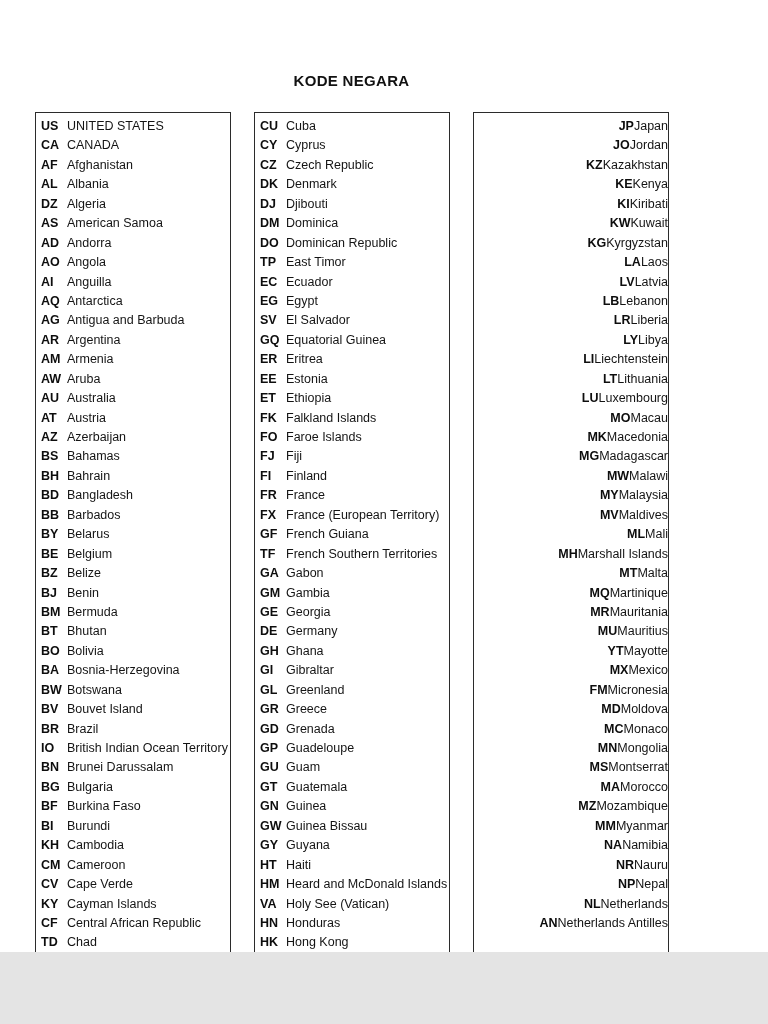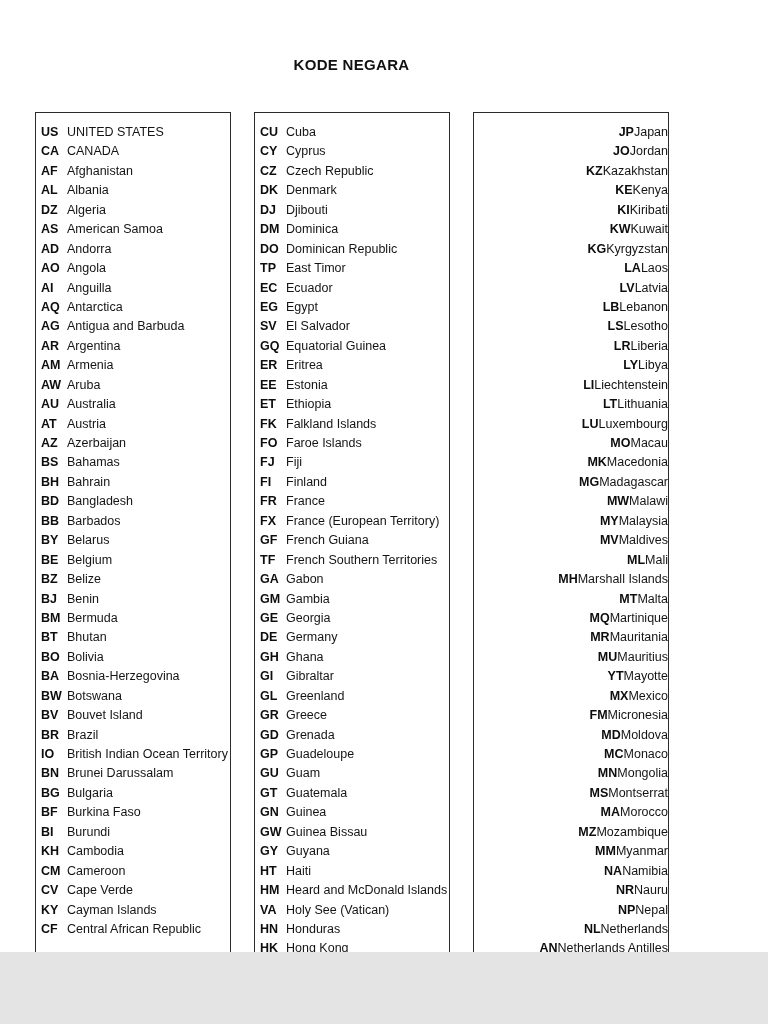--- a/index.html
+++ b/index.html
@@ -12,39 +12,39 @@
   .page {
     width: 768px;
     height: 952px;
     background: #ffffff;
     position: relative;
     overflow: hidden;
   }
   .title {
     margin-left: 35px;
     width: 633px;
-    padding-top: 56px;
+    padding-top: 72px;
     text-align: center;
     font-size: 15px;
     font-weight: 700;
     color: #111111;
     letter-spacing: 0.3px;
   }
   .columns {
     position: absolute;
     left: 35px;
     top: 112px;
     display: flex;
   }
   .col {
     width: 196px;
     height: 845px;
     border: 1px solid #2b2b2b;
     margin-right: 23px;
-    padding-top: 10px;
+    padding-top: 4px;
     overflow: hidden;
     background: #ffffff;
   }
   .col:last-child { margin-right: 0; text-align: right; }
   .row {
     height: 19.45px;
     line-height: 19.45px;
     white-space: nowrap;
     font-size: 12.5px;
     color: #141414;
@@ -103,20 +103,21 @@
         <div class="row"><span class="code">IO</span><span class="name">British Indian Ocean Territory</span></div>
         <div class="row"><span class="code">BN</span><span class="name">Brunei Darussalam</span></div>
         <div class="row"><span class="code">BG</span><span class="name">Bulgaria</span></div>
         <div class="row"><span class="code">BF</span><span class="name">Burkina Faso</span></div>
         <div class="row"><span class="code">BI</span><span class="name">Burundi</span></div>
         <div class="row"><span class="code">KH</span><span class="name">Cambodia</span></div>
         <div class="row"><span class="code">CM</span><span class="name">Cameroon</span></div>
         <div class="row"><span class="code">CV</span><span class="name">Cape Verde</span></div>
         <div class="row"><span class="code">KY</span><span class="name">Cayman Islands</span></div>
         <div class="row"><span class="code">CF</span><span class="name">Central African Republic</span></div>
+        <div class="row"><span class="code">TD</span><span class="name">Chad</span></div>
       </div>
     <div class="col">
         <div class="row"><span class="code">CU</span><span class="name">Cuba</span></div>
         <div class="row"><span class="code">CY</span><span class="name">Cyprus</span></div>
         <div class="row"><span class="code">CZ</span><span class="name">Czech Republic</span></div>
         <div class="row"><span class="code">DK</span><span class="name">Denmark</span></div>
         <div class="row"><span class="code">DJ</span><span class="name">Djibouti</span></div>
         <div class="row"><span class="code">DM</span><span class="name">Dominica</span></div>
         <div class="row"><span class="code">DO</span><span class="name">Dominican Republic</span></div>
         <div class="row"><span class="code">TP</span><span class="name">East Timor</span></div>
@@ -160,21 +161,20 @@
         <div class="row"><span class="code">JP</span><span class="name">Japan</span></div>
         <div class="row"><span class="code">JO</span><span class="name">Jordan</span></div>
         <div class="row"><span class="code">KZ</span><span class="name">Kazakhstan</span></div>
         <div class="row"><span class="code">KE</span><span class="name">Kenya</span></div>
         <div class="row"><span class="code">KI</span><span class="name">Kiribati</span></div>
         <div class="row"><span class="code">KW</span><span class="name">Kuwait</span></div>
         <div class="row"><span class="code">KG</span><span class="name">Kyrgyzstan</span></div>
         <div class="row"><span class="code">LA</span><span class="name">Laos</span></div>
         <div class="row"><span class="code">LV</span><span class="name">Latvia</span></div>
         <div class="row"><span class="code">LB</span><span class="name">Lebanon</span></div>
-        <div class="row"><span class="code">LS</span><span class="name">Lesotho</span></div>
         <div class="row"><span class="code">LR</span><span class="name">Liberia</span></div>
         <div class="row"><span class="code">LY</span><span class="name">Libya</span></div>
         <div class="row"><span class="code">LI</span><span class="name">Liechtenstein</span></div>
         <div class="row"><span class="code">LT</span><span class="name">Lithuania</span></div>
         <div class="row"><span class="code">LU</span><span class="name">Luxembourg</span></div>
         <div class="row"><span class="code">MO</span><span class="name">Macau</span></div>
         <div class="row"><span class="code">MK</span><span class="name">Macedonia</span></div>
         <div class="row"><span class="code">MG</span><span class="name">Madagascar</span></div>
         <div class="row"><span class="code">MW</span><span class="name">Malawi</span></div>
         <div class="row"><span class="code">MY</span><span class="name">Malaysia</span></div>

